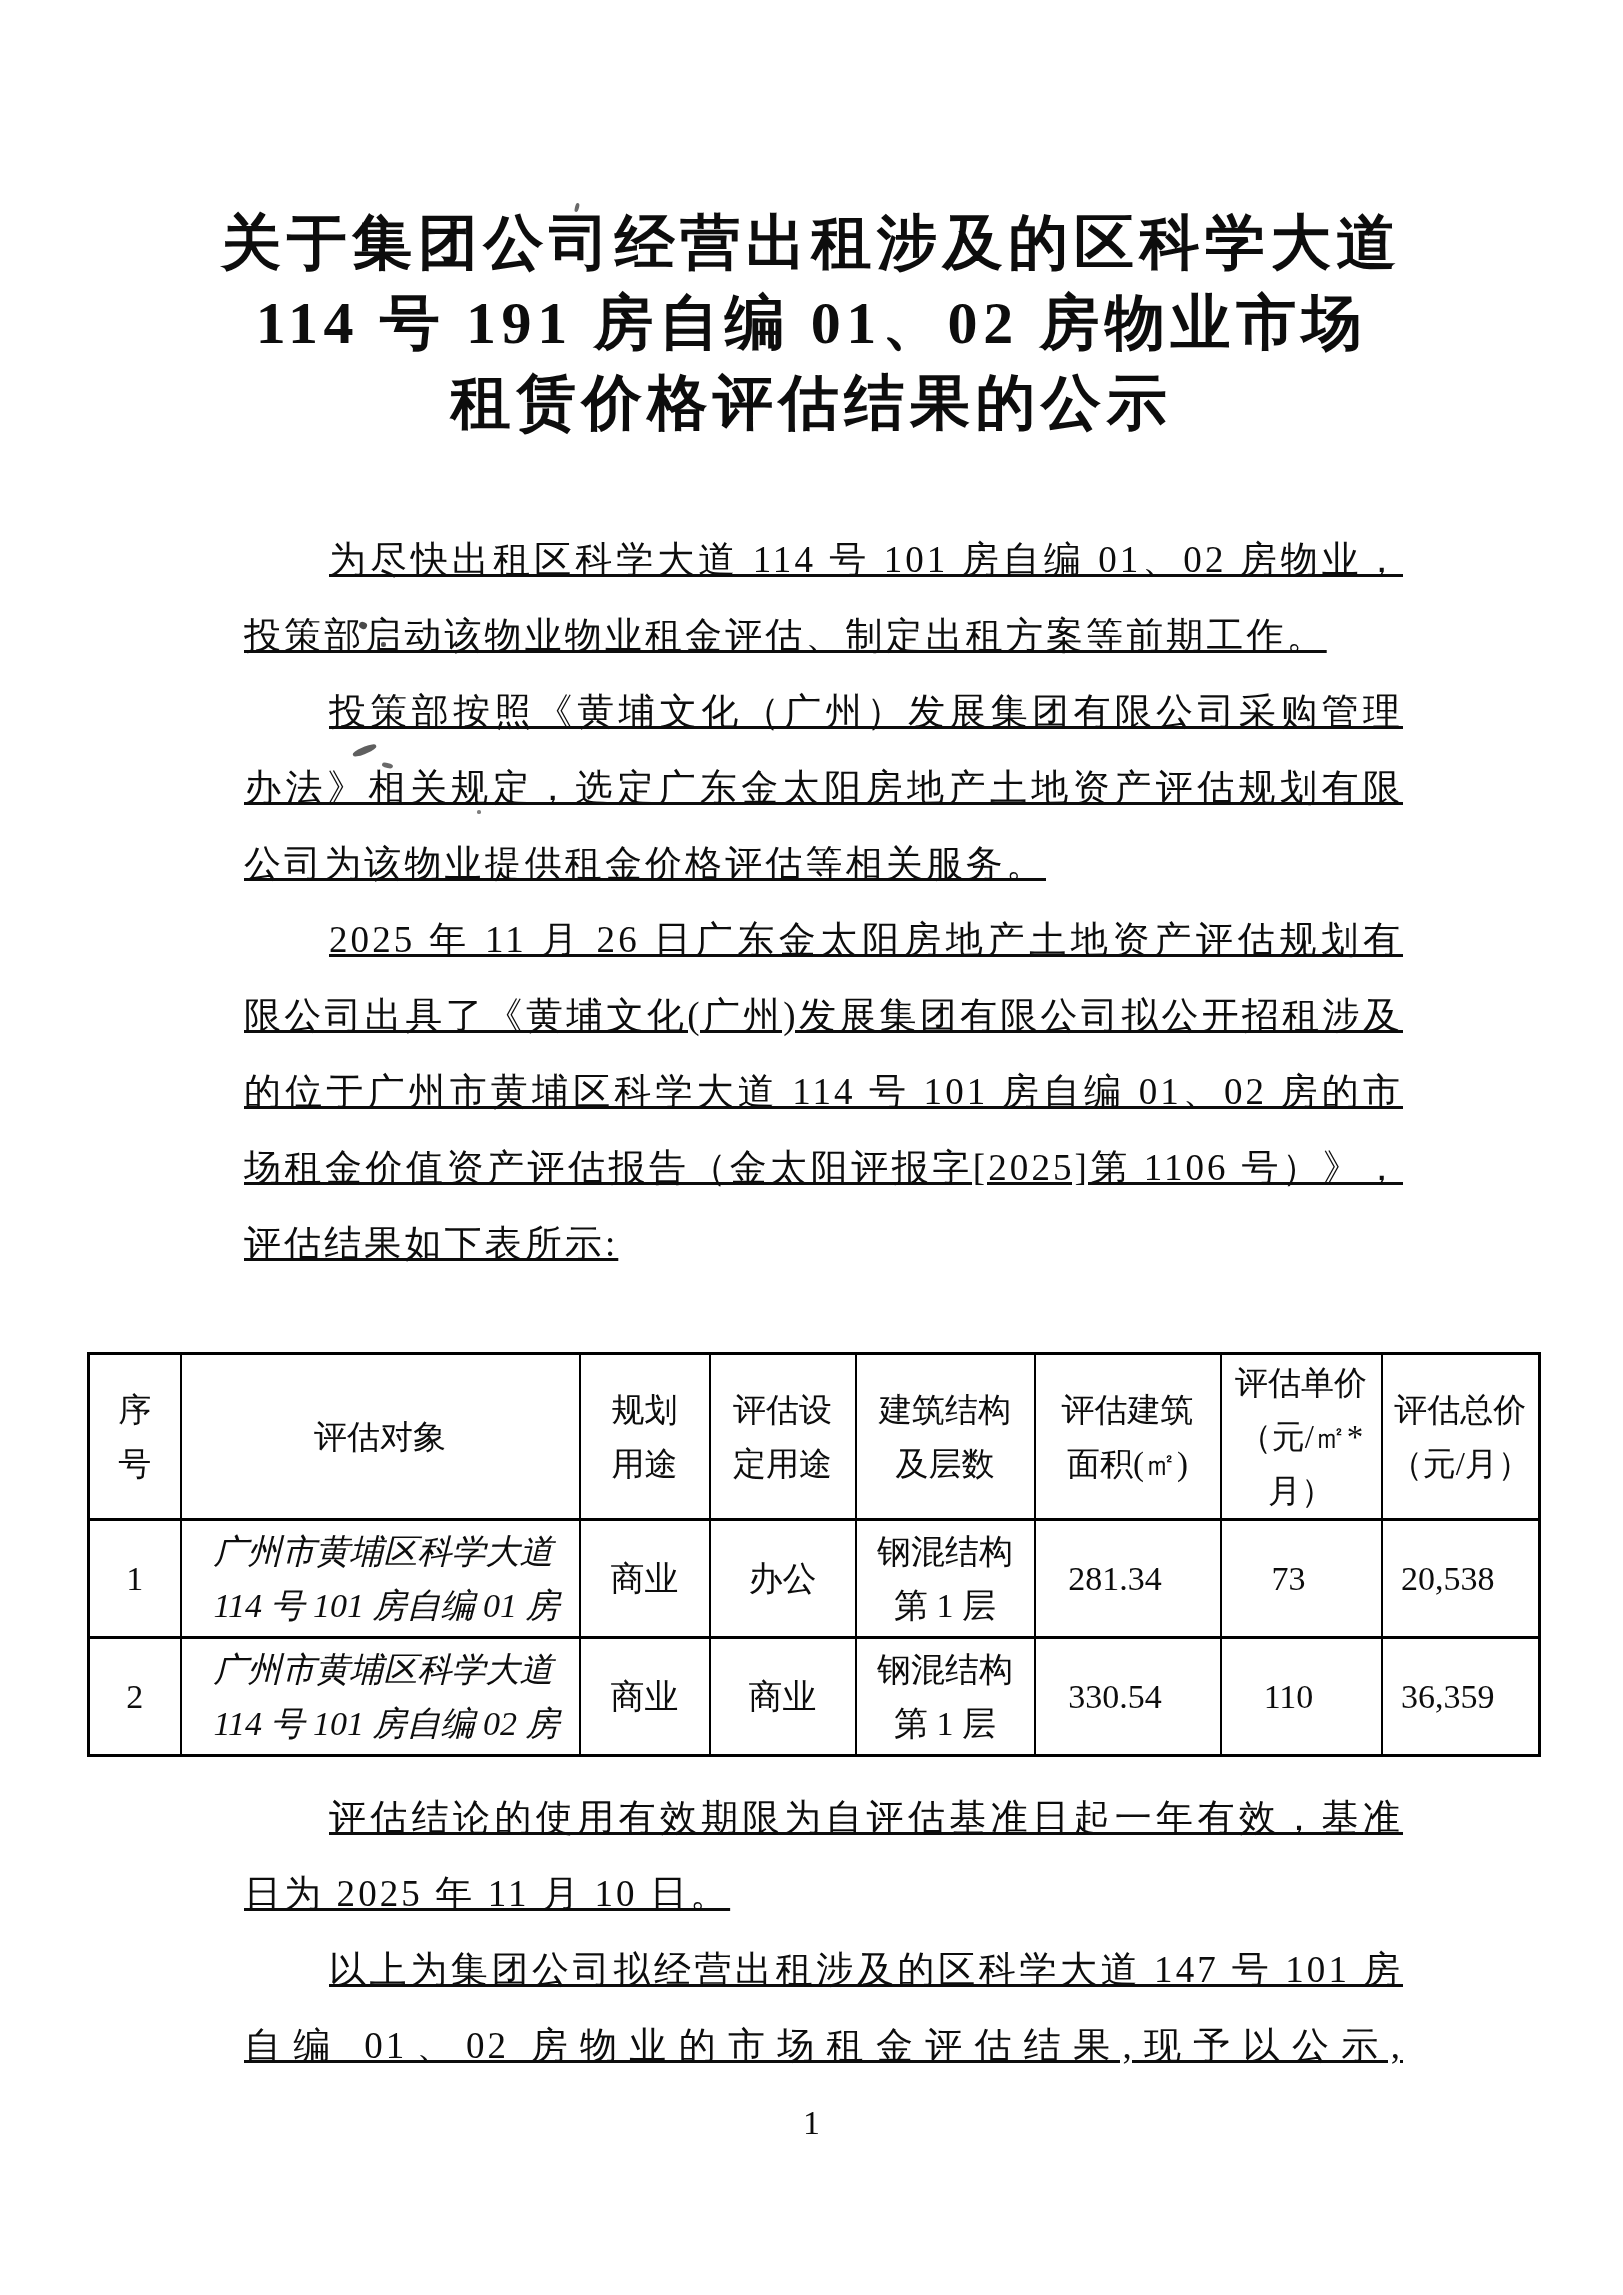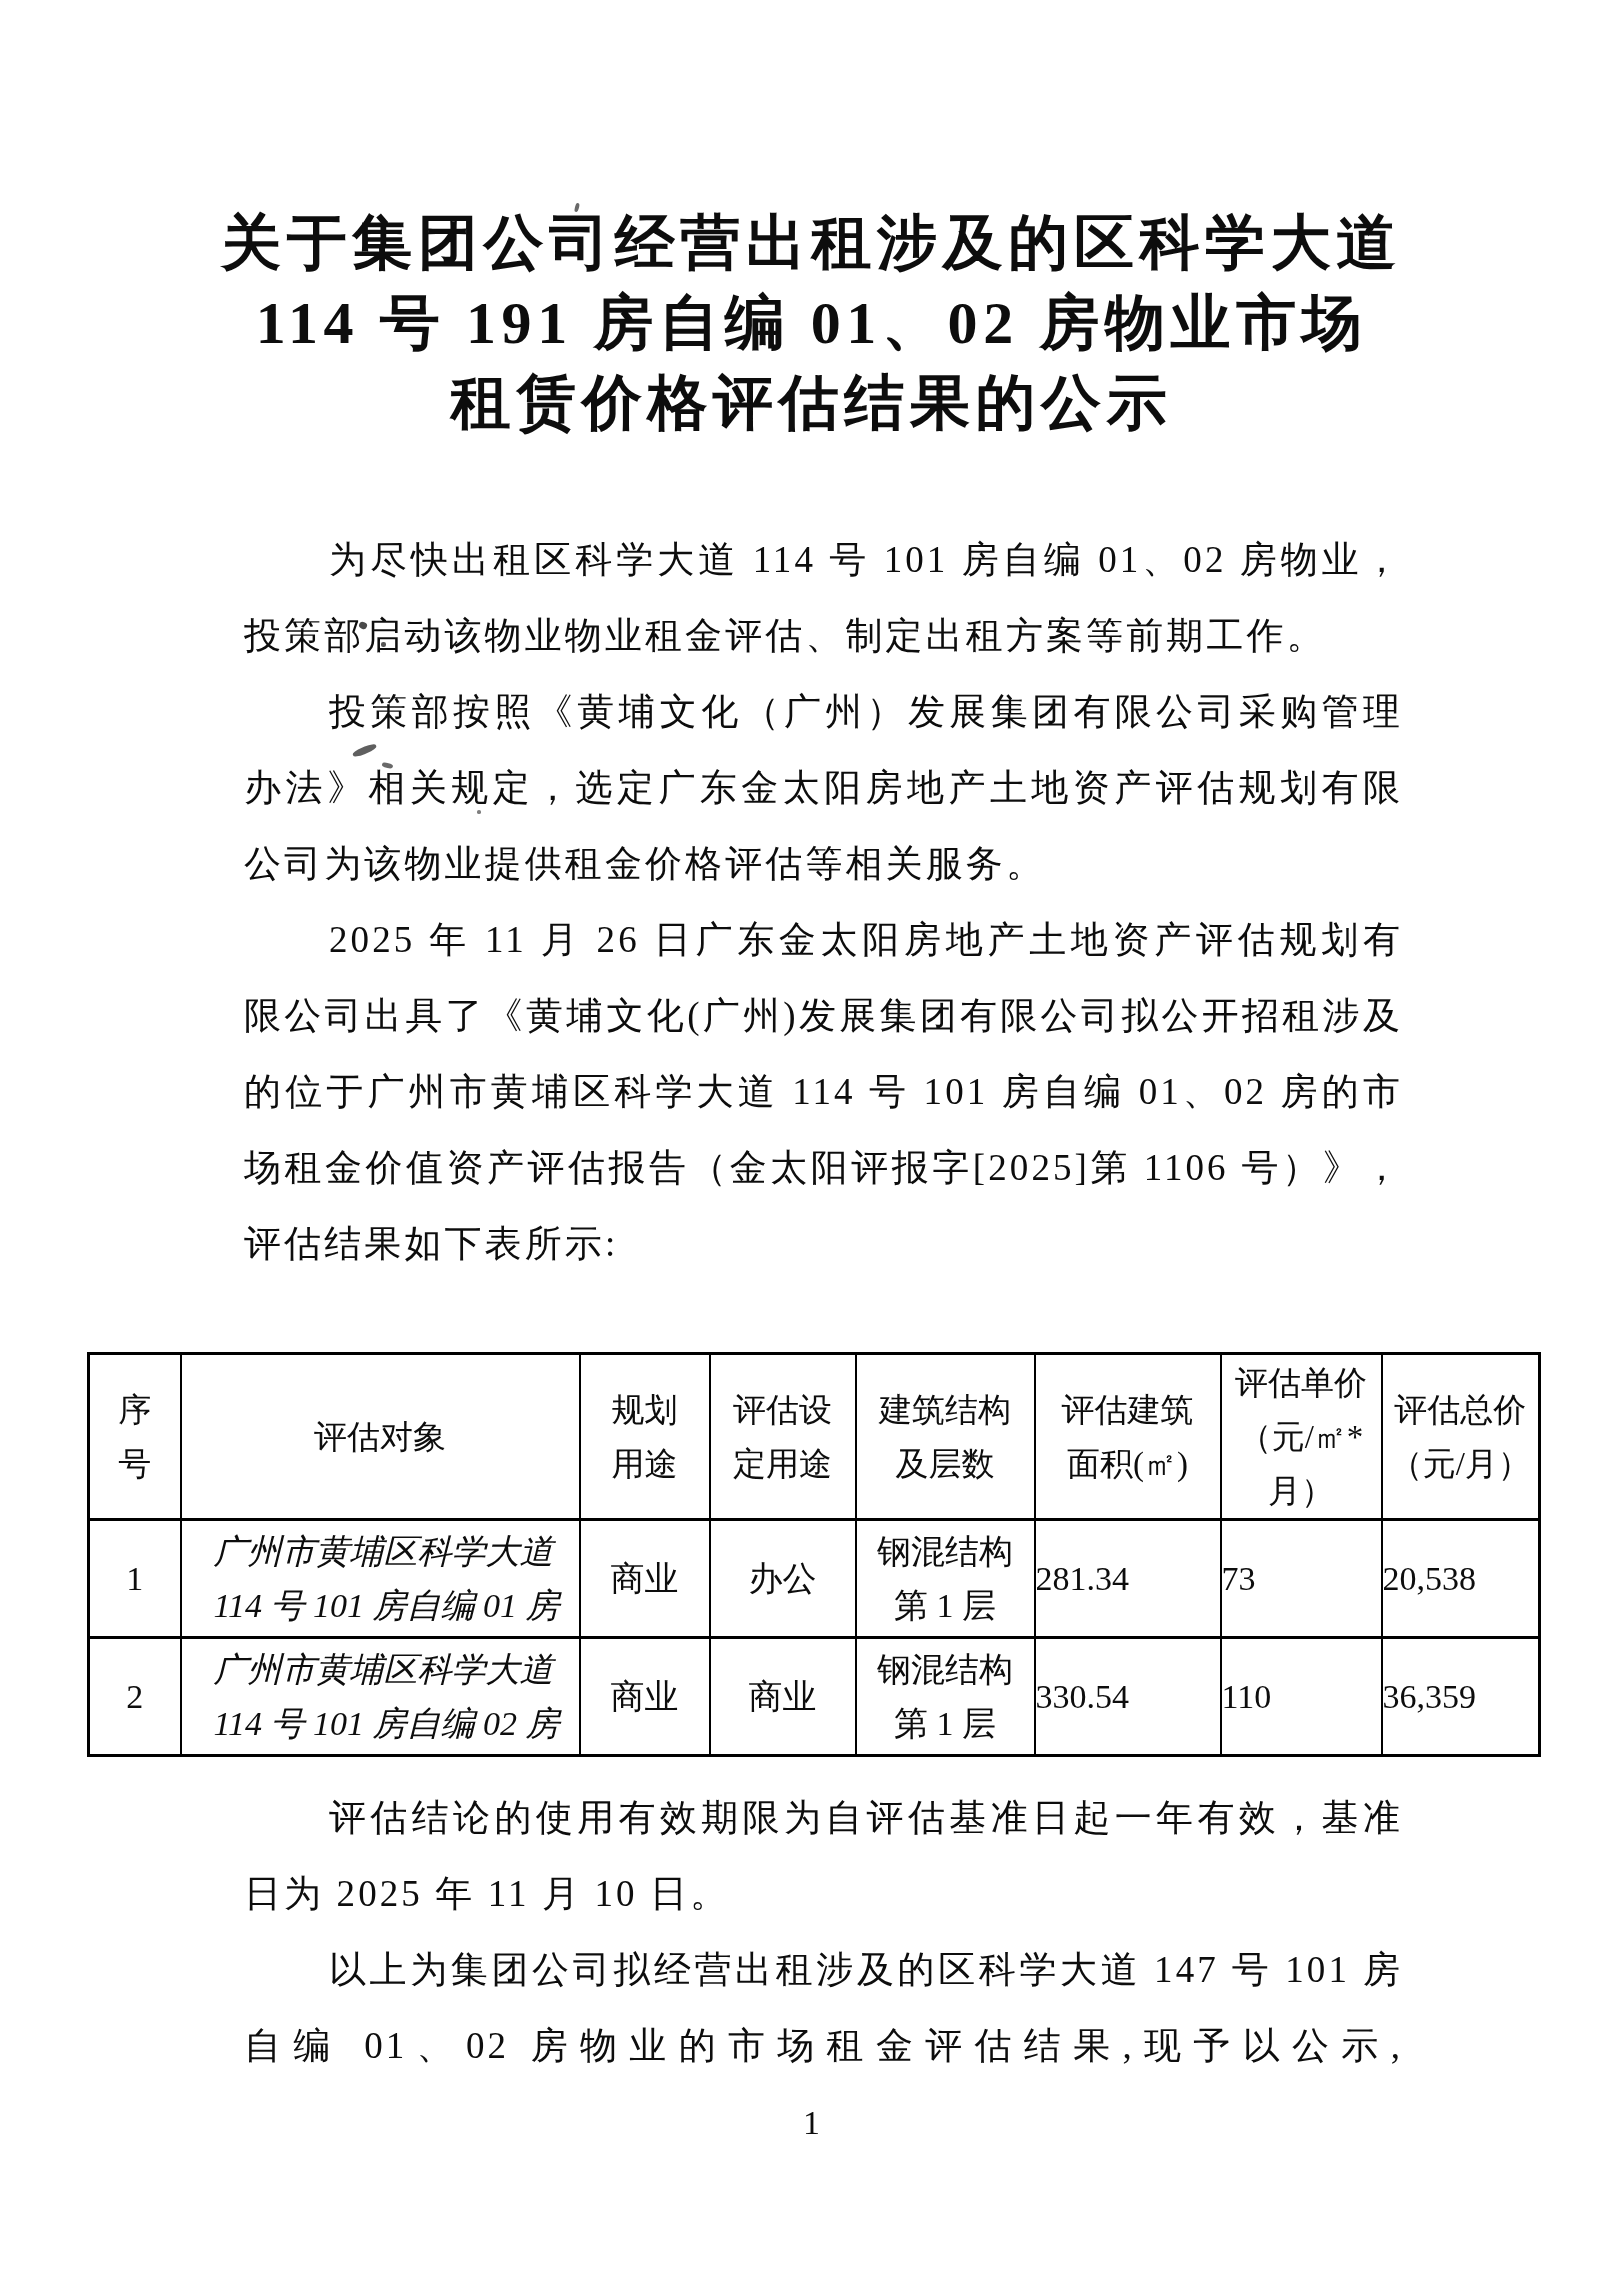--- a/index.html
+++ b/index.html
@@ -13,21 +13,21 @@
     position:absolute; top:203px; left:0; width:100%;
     text-align:center; font-weight:bold;
     font-size:60px; line-height:80px; letter-spacing:5.6px;
   }
   
   .body-block { position:absolute; left:244px; width:1159px; }
   .blk1 { top:522px; }
   .blk2 { top:1780px; }
   .body-block p {
     margin:0; font-size:37px; line-height:76px;
-    letter-spacing:3.1px; text-align:justify; text-indent:85px;
+    letter-spacing:3.1px; text-align:justify; text-indent:85px;text-decoration:underline;
   }
   .body-block p.cont { text-align-last:justify; }
   
   .eval-table {
     position:absolute; top:1352px; left:87px; width:1451px;
     border-collapse:collapse; table-layout:fixed;
     border:3.6px solid #000;
   }
   .eval-table th, .eval-table td {
     border-left:2px solid #000; border-right:2px solid #000;
@@ -35,21 +35,21 @@
     vertical-align:middle; white-space:pre-line;
     padding:0; overflow:hidden;
   }
   .eval-table th {
     font-weight:normal; font-size:33px; line-height:54px; text-align:center;
   }
   .eval-table td { font-size:34px; line-height:54px; text-align:center; }
   tr.hrow { height:166px; }
   tr.drow { height:118px; }
   td.c-addr { text-align:left; padding-left:32px;font-style:italic; }
-  td.c-num { text-align:left; padding-right:25px;margin-left:32px; }
+  td.c-num { text-align:center; padding-right:25px;margin-left:32px; }
   
   .page-num {
     position:absolute; top:2105px; left:0; width:100%;
     text-align:center; font-size:34px; line-height:36px;
   }
   
   .noise { position:absolute; background:#2a2a2a; border-radius:45%; }
   .n1 { left:359px; top:622px; width:8.2px; height:7.2px; transform:rotate(24deg); opacity:.85; }
   .n2 { left:381px; top:642px; width:4.6px;  height:4.6px;  opacity:.8; }
   .n3 { left:352px; top:747px; width:24.5px; height:6.6px; transform:rotate(-22deg); opacity:.75; }

